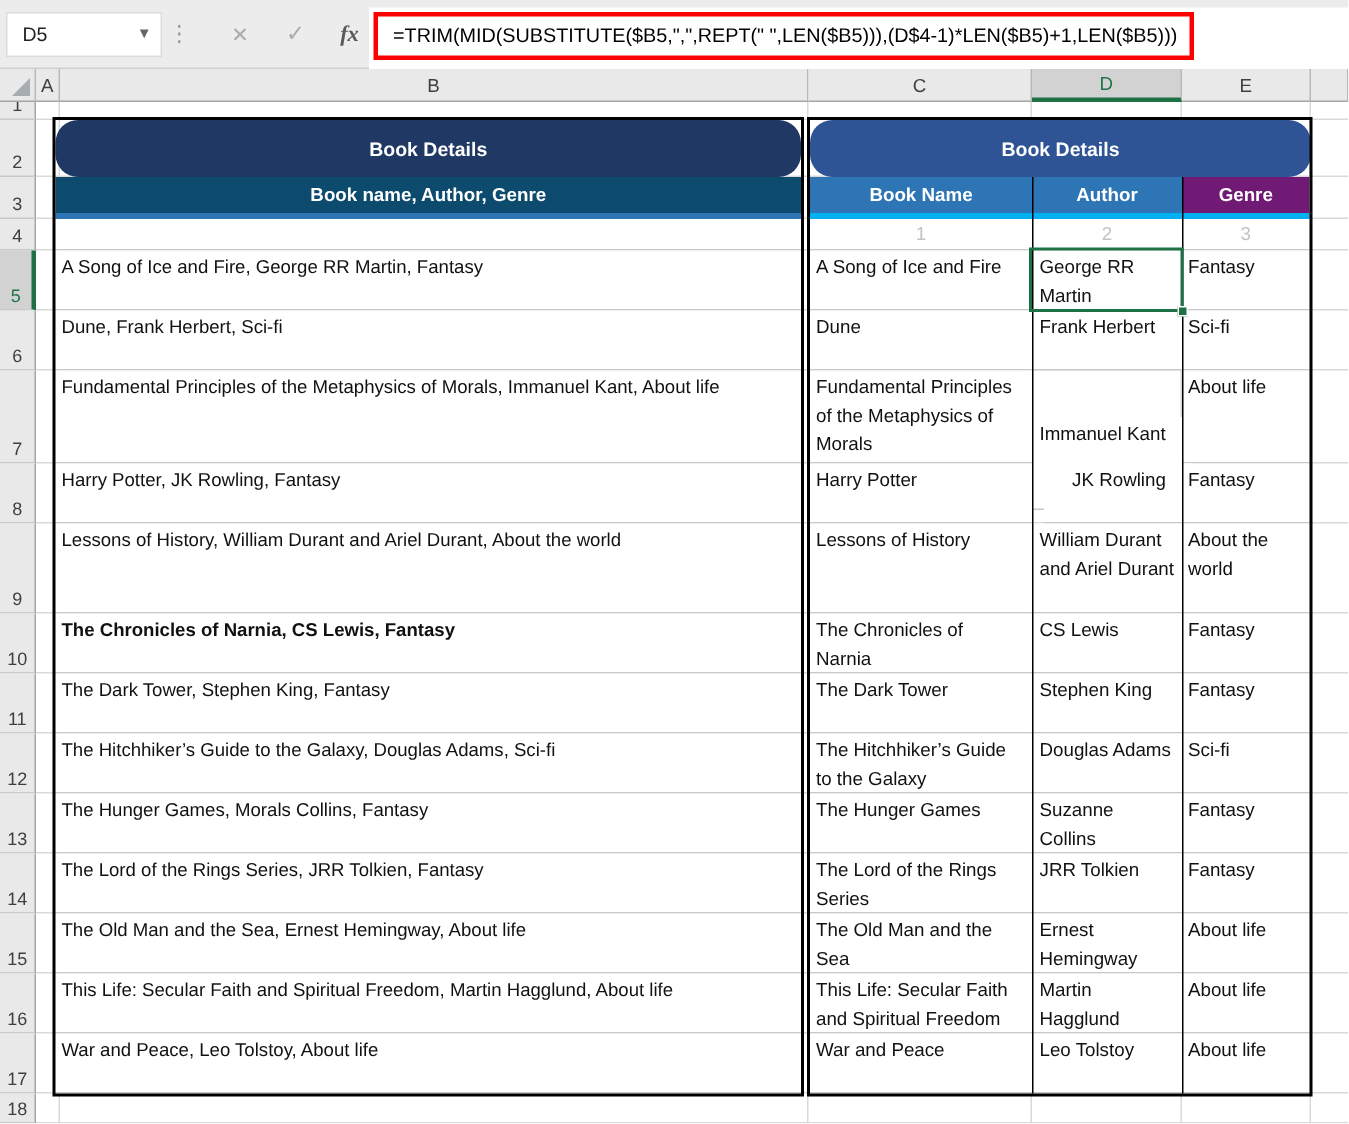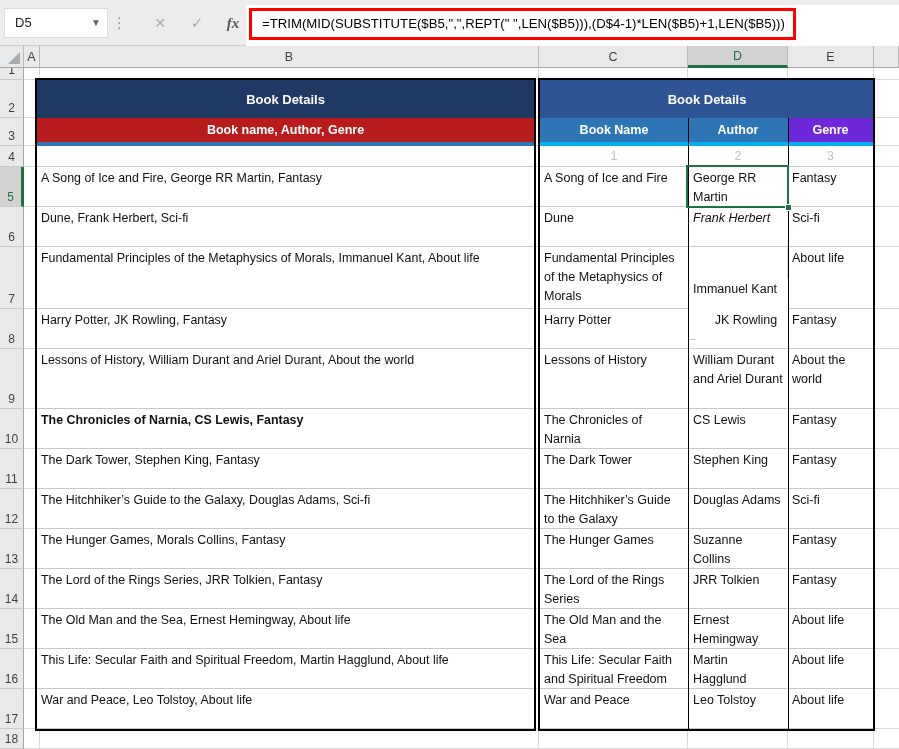--- a/index.html
+++ b/index.html
@@ -20,21 +20,21 @@
   .red-box{position:absolute;left:249px;top:8px;width:547px;height:32px;border:3px solid #FF0000;box-sizing:border-box;z-index:6;}
   .formula-text{position:absolute;left:262px;top:0;height:46px;display:flex;align-items:center;font-size:13.2px;color:#000;white-space:nowrap;z-index:5;}
   
   .colhead,.rowhead{background:#E9E9E9;color:#3F3F3F;}
   .colhead{display:flex;align-items:center;justify-content:center;font-size:12.5px;border-right:1px solid #B9B9B9;border-bottom:1px solid #A6A6A6;}
   .colhead.sel{background:#D2D2D2;color:#217346;border-bottom:3px solid #1E7145;}
   .rowhead{display:flex;align-items:flex-end;justify-content:center;font-size:12px;padding-bottom:2px;border-bottom:1px solid #C9C9C9;border-right:1px solid #A6A6A6;overflow:hidden;}
   .rowhead.sel{background:#D2D2D2;color:#217346;border-right:3px solid #1E7145;}
   .gridline{background:#D9D9D9;}
   
-  .band{display:flex;align-items:center;justify-content:center;color:#fff;font-weight:bold;font-size:13px;}
+  .band{display:flex;align-items:center;justify-content:center;color:#fff;font-weight:bold;font-size:13px;border-radius:15px;}
   .subband{display:flex;align-items:center;justify-content:center;color:#fff;font-weight:bold;font-size:12.5px;}
   .bcell{background:#fff;color:#111;font-size:12.4px;line-height:19px;padding:2px 4px;white-space:nowrap;overflow:hidden;border-bottom:1px solid #C8C8C8;}
   .datacell{background:#fff;color:#111;font-size:12.5px;line-height:19px;padding:2px 4px;overflow:hidden;border-bottom:1px solid #C8C8C8;}
   .idxcell{background:#fff;color:#C3C3C3;font-size:12.5px;display:flex;align-items:center;justify-content:center;border-bottom:1px solid #C9C9C9;}
   .tborder{border:2px solid #000;background:transparent;pointer-events:none;z-index:4;}
   .vdiv{background:#000;z-index:3;}
   .sel-border{border:2px solid #1E7145;background:transparent;pointer-events:none;z-index:5;}
   .fill-handle{background:#1E7145;border:1px solid #fff;z-index:6;}
   .corner-tri{position:absolute;right:3px;bottom:3px;width:0;height:0;border-left:12px solid transparent;border-bottom:12px solid #A8ADB2;}
 </style>
@@ -100,48 +100,48 @@
       <div class="abs gridline" style="left: 24px; top: 648px; width: 875px; height: 1px; z-index: 1;"></div>
       <div class="abs gridline" style="left: 24px; top: 688px; width: 875px; height: 1px; z-index: 1;"></div>
       <div class="abs gridline" style="left: 24px; top: 728px; width: 875px; height: 1px; z-index: 1;"></div>
       <div class="abs gridline" style="left: 24px; top: 748px; width: 875px; height: 1px; z-index: 1;"></div>
       <div class="abs gridline" style="left: 39px; top: 68px; width: 1px; height: 681px; z-index: 1;"></div>
       <div class="abs gridline" style="left: 538px; top: 68px; width: 1px; height: 681px; z-index: 1;"></div>
       <div class="abs gridline" style="left: 687px; top: 68px; width: 1px; height: 681px; z-index: 1;"></div>
       <div class="abs gridline" style="left: 787px; top: 68px; width: 1px; height: 681px; z-index: 1;"></div>
       <div class="abs gridline" style="left: 873px; top: 68px; width: 1px; height: 681px; z-index: 1;"></div>
       <div class="abs band" style="left: 37px; top: 80px; width: 497px; height: 38px; z-index: 2; background: rgb(31, 56, 100);">Book Details</div>
-      <div class="abs subband" style="left: 37px; top: 118px; width: 497px; height: 28px; z-index: 2; background: #b91c1c; border-bottom: 4px solid rgb(46, 117, 182);">Book name, Author, Genre</div>
+      <div class="abs subband" style="left: 37px; top: 118px; width: 497px; height: 28px; z-index: 2; background: #0c4a6e; border-bottom: 4px solid rgb(46, 117, 182);">Book name, Author, Genre</div>
       <div class="abs" style="left: 37px; top: 146px; width: 497px; height: 21px; z-index: 2; background: rgb(255, 255, 255); border-bottom: 1px solid rgb(200, 200, 200);"></div>
       <div class="abs bcell" style="left: 37px; top: 167px; width: 497px; height: 40px; z-index: 2;">A Song of Ice and Fire, George RR Martin, Fantasy</div>
       <div class="abs bcell" style="left: 37px; top: 207px; width: 497px; height: 40px; z-index: 2;">Dune, Frank Herbert, Sci-fi</div>
       <div class="abs bcell" style="left: 37px; top: 247px; width: 497px; height: 62px; z-index: 2;">Fundamental Principles of the Metaphysics of Morals, Immanuel Kant, About life</div>
       <div class="abs bcell" style="left: 37px; top: 309px; width: 497px; height: 40px; z-index: 2;">Harry Potter, JK Rowling, Fantasy</div>
       <div class="abs bcell" style="left: 37px; top: 349px; width: 497px; height: 60px; z-index: 2;">Lessons of History, William Durant and Ariel Durant, About the world</div>
       <div class="abs bcell" style="left: 37px; top: 409px; width: 497px; height: 40px; z-index: 2; font-weight: bold;">The Chronicles of Narnia, CS Lewis, Fantasy</div>
       <div class="abs bcell" style="left: 37px; top: 449px; width: 497px; height: 40px; z-index: 2;">The Dark Tower, Stephen King, Fantasy</div>
       <div class="abs bcell" style="left: 37px; top: 489px; width: 497px; height: 40px; z-index: 2;">The Hitchhiker’s Guide to the Galaxy, Douglas Adams, Sci-fi</div>
       <div class="abs bcell" style="left: 37px; top: 529px; width: 497px; height: 40px; z-index: 2;">The Hunger Games, Morals Collins, Fantasy</div>
       <div class="abs bcell" style="left: 37px; top: 569px; width: 497px; height: 40px; z-index: 2;">The Lord of the Rings Series, JRR Tolkien, Fantasy</div>
       <div class="abs bcell" style="left: 37px; top: 609px; width: 497px; height: 40px; z-index: 2;">The Old Man and the Sea, Ernest Hemingway, About life</div>
       <div class="abs bcell" style="left: 37px; top: 649px; width: 497px; height: 40px; z-index: 2;">This Life: Secular Faith and Spiritual Freedom, Martin Hagglund, About life</div>
       <div class="abs bcell" style="left: 37px; top: 689px; width: 497px; height: 40px; z-index: 2;">War and Peace, Leo Tolstoy, About life</div>
       <div class="abs tborder" style="left: 35px; top: 78px; width: 501px; height: 653px; z-index: 4;"></div>
       <div class="abs band" style="left: 540px; top: 80px; width: 334px; height: 38px; z-index: 2; background: rgb(47, 84, 150);">Book Details</div>
       <div class="abs subband" style="left: 540px; top: 118px; width: 148px; height: 28px; z-index: 2; background: rgb(46, 117, 182); border-bottom: 4px solid rgb(0, 176, 240);">Book Name</div>
       <div class="abs idxcell" style="left: 540px; top: 146px; width: 148px; height: 21px; z-index: 2;">1</div>
       <div class="abs subband" style="left: 688px; top: 118px; width: 100px; height: 28px; z-index: 2; background: rgb(46, 117, 182); border-bottom: 4px solid rgb(0, 176, 240);">Author</div>
       <div class="abs idxcell" style="left: 688px; top: 146px; width: 100px; height: 21px; z-index: 2;">2</div>
-      <div class="abs subband" style="left: 788px; top: 118px; width: 85px; height: 28px; z-index: 2; background: #6d28d9; border-bottom: 4px solid rgb(0, 176, 240);">Genre</div>
+      <div class="abs subband" style="left: 788px; top: 118px; width: 85px; height: 28px; z-index: 2; background: #701a75; border-bottom: 4px solid rgb(0, 176, 240);">Genre</div>
       <div class="abs idxcell" style="left: 788px; top: 146px; width: 85px; height: 21px; z-index: 2;">3</div>
       <div class="abs datacell" style="left: 540px; top: 167px; width: 148px; height: 40px; z-index: 2; padding-right: 12px;">A Song of Ice and Fire</div>
       <div class="abs datacell" style="left: 688px; top: 167px; width: 100px; height: 40px; z-index: 2; padding: 2px 5px;">George RR Martin</div>
       <div class="abs datacell" style="left: 788px; top: 167px; width: 85px; height: 40px; z-index: 2;">Fantasy</div>
       <div class="abs datacell" style="left: 540px; top: 207px; width: 148px; height: 40px; z-index: 2; padding-right: 12px;">Dune</div>
-      <div class="abs datacell" style="left: 688px; top: 207px; width: 100px; height: 40px; z-index: 2; padding: 2px 5px; font-style: italic;">Frank Herbert</div>
+      <div class="abs datacell" style="left: 688px; top: 207px; width: 100px; height: 40px; z-index: 2; padding: 2px 5px;">Frank Herbert</div>
       <div class="abs datacell" style="left: 788px; top: 207px; width: 85px; height: 40px; z-index: 2;">Sci-fi</div>
       <div class="abs datacell" style="left: 540px; top: 247px; width: 148px; height: 62px; z-index: 2; padding-right: 12px;">Fundamental Principles of the Metaphysics of Morals</div>
       <div class="abs datacell" style="left: 688px; top: 247px; width: 100px; height: 62px; z-index: 2; padding: 2px 5px; margin-top: 31px;">Immanuel Kant</div>
       <div class="abs datacell" style="left: 788px; top: 247px; width: 85px; height: 62px; z-index: 2;">About life</div>
       <div class="abs datacell" style="left: 540px; top: 309px; width: 148px; height: 40px; z-index: 2; padding-right: 12px;">Harry Potter</div>
       <div class="abs datacell" style="left: 696px; top: 309px; width: 100px; height: 40px; z-index: 2; padding: 2px 5px; text-align: center;">JK Rowling</div>
       <div class="abs datacell" style="left: 788px; top: 309px; width: 85px; height: 40px; z-index: 2;">Fantasy</div>
       <div class="abs datacell" style="left: 540px; top: 349px; width: 148px; height: 60px; z-index: 2; padding-right: 12px;">Lessons of History</div>
       <div class="abs datacell" style="left: 688px; top: 349px; width: 100px; height: 60px; z-index: 2; padding: 2px 5px;">William Durant and Ariel Durant</div>
       <div class="abs datacell" style="left: 788px; top: 349px; width: 85px; height: 60px; z-index: 2;">About the world</div>

